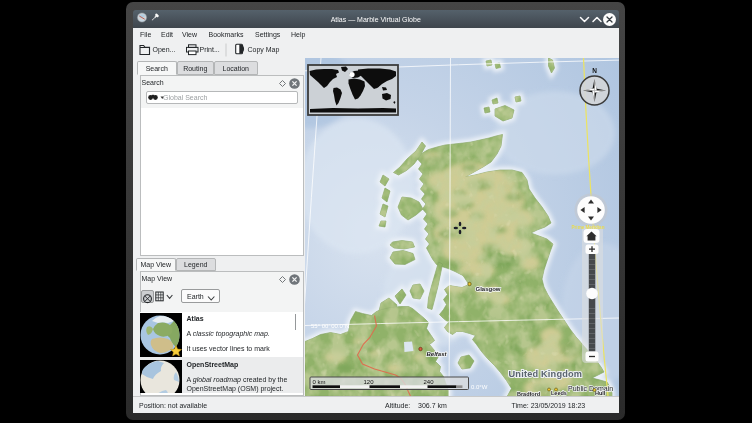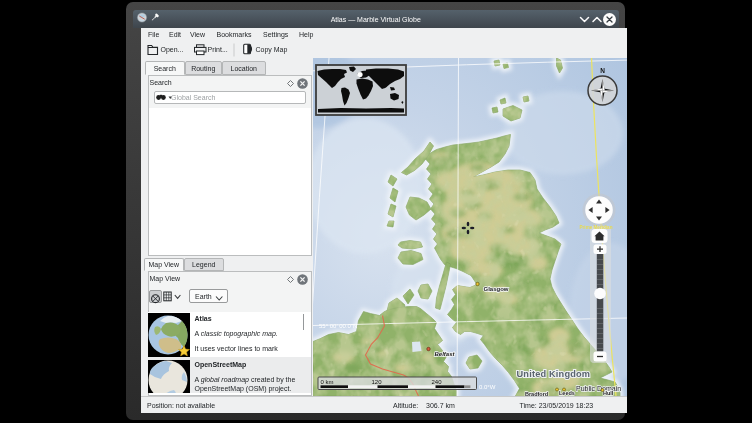--- a/index.html
+++ b/index.html
@@ -1,20 +1,20 @@
 <!DOCTYPE html>
 <html><head>
 <meta charset="utf-8">
 <style>
 * { margin:0; padding:0; box-sizing:border-box; }
 html,body { width:752px; height:423px; background:#000; overflow:hidden; font-family:"Liberation Sans",sans-serif; }
 #frame { position:absolute; left:126px; top:2px; width:499px; height:418px; background:linear-gradient(#454545,#2a2a2a); border-radius:7px; }
 #titlebar { position:absolute; left:7px; top:8px; width:485.5px; height:18px; background:linear-gradient(#55616b,#3e454c); border-radius:3px 3px 0 0; }
 #title { position:absolute; left:0; top:0; width:100%; height:18px; line-height:19px; text-align:center; color:#fcfcfc; font-size:7px; }
-#content { position:absolute; left:7px; top:26px; width:485.5px; height:384.5px; background:#eff0f1;margin-left:8px; }
+#content { position:absolute; left:7px; top:26px; width:485.5px; height:384.5px; background:#eff0f1; }
 .mi { position:absolute; top:3px; font-size:7px; color:#232629; }
 .tbtxt { position:absolute; font-size:7px; color:#232629; top:17.5px; }
 .tab { position:absolute; font-size:7px; color:#232629; text-align:center; border:1px solid #b4b6b7; background:#dcdddf; border-radius:2px 2px 0 0; }
 .tab.active { background:#f6f7f7; border-bottom-color:#f6f7f7; }
 .r1 { top:33px; height:13.5px; line-height:13px; }
 .r2 { top:229.5px; height:13px; line-height:12.5px; }
 .dock { position:absolute; border:1px solid #bbbdbe; background:#f3f4f4; }
 .dhead { position:absolute; left:1px; top:3px; font-size:7px; color:#232629; }
 .txt7 { font-size:7px; color:#232629; position:absolute; }
 #statusbar { position:absolute; left:0; top:368px; width:485.5px; height:16.5px; background:#eff0f1; border-top:1px solid #c8c9ca; }

